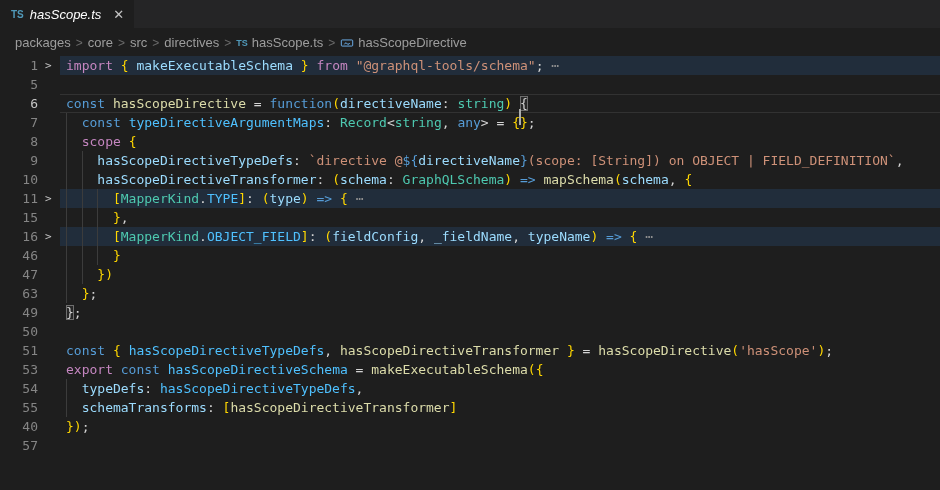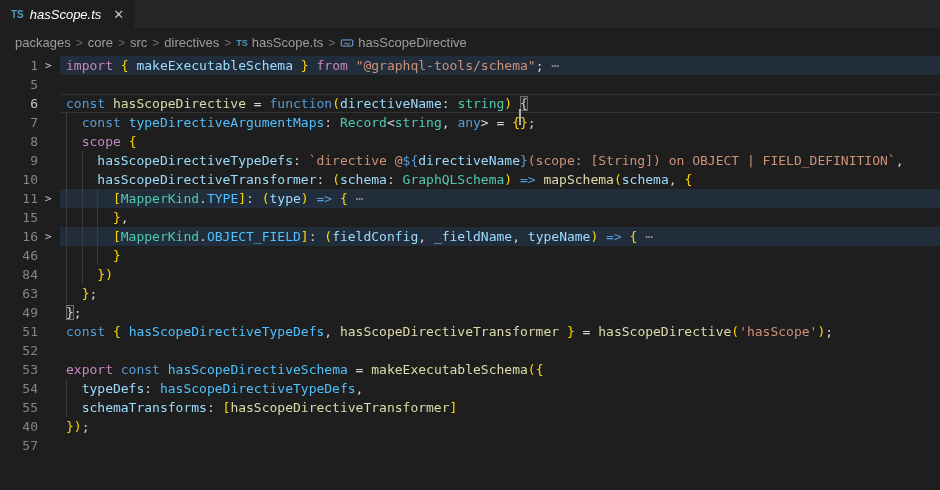--- a/index.html
+++ b/index.html
@@ -83,25 +83,25 @@
       <div class="line"><div class="gutter">5</div><pre class="code"></pre></div>
       <div class="line current"><div class="curline"></div><div class="gutter">6</div><pre class="code"><span class="tok" style="color: rgb(86, 156, 214);">const</span><span class="tok" style="color: rgb(212, 212, 212);"> </span><span class="tok" style="color: rgb(220, 220, 170);">hasScopeDirective</span><span class="tok" style="color: rgb(212, 212, 212);"> = </span><span class="tok" style="color: rgb(86, 156, 214);">function</span><span class="tok" style="color: rgb(255, 215, 0);">(</span><span class="tok" style="color: rgb(156, 220, 254);">directiveName</span><span class="tok" style="color: rgb(212, 212, 212);">: </span><span class="tok" style="color: rgb(78, 201, 176);">string</span><span class="tok" style="color: rgb(255, 215, 0);">)</span><span class="tok" style="color: rgb(212, 212, 212);"> </span><span class="cursor"></span><span class="tok match" style="color: rgb(212, 212, 212);">{</span></pre></div>
       <div class="line"><div class="guide" style="left: 66px;"></div><div class="gutter">7</div><pre class="code"><span class="tok" style="color: rgb(212, 212, 212);">  </span><span class="tok" style="color: rgb(86, 156, 214);">const</span><span class="tok" style="color: rgb(212, 212, 212);"> </span><span class="tok" style="color: rgb(79, 193, 255);">typeDirectiveArgumentMaps</span><span class="tok" style="color: rgb(212, 212, 212);">: </span><span class="tok" style="color: rgb(78, 201, 176);">Record</span><span class="tok" style="color: rgb(212, 212, 212);">&lt;</span><span class="tok" style="color: rgb(78, 201, 176);">string</span><span class="tok" style="color: rgb(212, 212, 212);">, </span><span class="tok" style="color: rgb(86, 156, 214);">any</span><span class="tok" style="color: rgb(212, 212, 212);">&gt;</span><span class="tok" style="color: rgb(212, 212, 212);"> = </span><span class="tok" style="color: rgb(255, 215, 0);">{}</span><span class="tok" style="color: rgb(212, 212, 212);">;</span></pre></div>
       <div class="line"><div class="guide" style="left: 66px;"></div><div class="gutter">8</div><pre class="code"><span class="tok" style="color: rgb(212, 212, 212);">  </span><span class="tok" style="color: rgb(197, 134, 192);">scope</span><span class="tok" style="color: rgb(212, 212, 212);"> </span><span class="tok" style="color: rgb(255, 215, 0);">{</span></pre></div>
       <div class="line"><div class="guide" style="left: 66px;"></div><div class="guide" style="left: 81.64px;"></div><div class="gutter">9</div><pre class="code"><span class="tok" style="color: rgb(212, 212, 212);">    </span><span class="tok" style="color: rgb(156, 220, 254);">hasScopeDirectiveTypeDefs</span><span class="tok" style="color: rgb(212, 212, 212);">: </span><span class="tok" style="color: rgb(206, 145, 120);">`directive @</span><span class="tok" style="color: rgb(86, 156, 214);">${</span><span class="tok" style="color: rgb(156, 220, 254);">directiveName</span><span class="tok" style="color: rgb(86, 156, 214);">}</span><span class="tok" style="color: rgb(206, 145, 120);">(scope: [String]) on OBJECT | FIELD_DEFINITION`</span><span class="tok" style="color: rgb(212, 212, 212);">,</span></pre></div>
       <div class="line"><div class="guide" style="left: 66px;"></div><div class="guide" style="left: 81.64px;"></div><div class="gutter">10</div><pre class="code"><span class="tok" style="color: rgb(212, 212, 212);">    </span><span class="tok" style="color: rgb(156, 220, 254);">hasScopeDirectiveTransformer</span><span class="tok" style="color: rgb(212, 212, 212);">: </span><span class="tok" style="color: rgb(255, 215, 0);">(</span><span class="tok" style="color: rgb(156, 220, 254);">schema</span><span class="tok" style="color: rgb(212, 212, 212);">: </span><span class="tok" style="color: rgb(78, 201, 176);">GraphQLSchema</span><span class="tok" style="color: rgb(255, 215, 0);">)</span><span class="tok" style="color: rgb(212, 212, 212);"> </span><span class="tok" style="color: rgb(86, 156, 214);">=&gt;</span><span class="tok" style="color: rgb(212, 212, 212);"> </span><span class="tok" style="color: rgb(220, 220, 170);">mapSchema</span><span class="tok" style="color: rgb(255, 215, 0);">(</span><span class="tok" style="color: rgb(156, 220, 254);">schema</span><span class="tok" style="color: rgb(212, 212, 212);">, </span><span class="tok" style="color: rgb(255, 215, 0);">{</span></pre></div>
       <div class="line"><div class="rangebg"></div><div class="guide" style="left: 66px;"></div><div class="guide" style="left: 81.64px;"></div><div class="guide" style="left: 97.28px;"></div><div class="gutter">11</div><div class="fold">&gt;</div><pre class="code"><span class="tok" style="color: rgb(212, 212, 212);">      </span><span class="tok" style="color: rgb(255, 215, 0);">[</span><span class="tok" style="color: rgb(78, 201, 176);">MapperKind</span><span class="tok" style="color: rgb(212, 212, 212);">.</span><span class="tok" style="color: rgb(79, 193, 255);">TYPE</span><span class="tok" style="color: rgb(255, 215, 0);">]</span><span class="tok" style="color: rgb(212, 212, 212);">: </span><span class="tok" style="color: rgb(255, 215, 0);">(</span><span class="tok" style="color: rgb(156, 220, 254);">type</span><span class="tok" style="color: rgb(255, 215, 0);">)</span><span class="tok" style="color: rgb(212, 212, 212);"> </span><span class="tok" style="color: rgb(86, 156, 214);">=&gt;</span><span class="tok" style="color: rgb(212, 212, 212);"> </span><span class="tok" style="color: rgb(255, 215, 0);">{</span><span class="tok" style="color: rgb(212, 212, 212);"> </span><span class="tok ellip" style="color: rgb(143, 143, 143);">⋯</span></pre></div>
       <div class="line"><div class="guide" style="left: 66px;"></div><div class="guide" style="left: 81.64px;"></div><div class="guide" style="left: 97.28px;"></div><div class="gutter">15</div><pre class="code"><span class="tok" style="color: rgb(212, 212, 212);">      </span><span class="tok" style="color: rgb(255, 215, 0);">}</span><span class="tok" style="color: rgb(212, 212, 212);">,</span></pre></div>
       <div class="line"><div class="rangebg"></div><div class="guide" style="left: 66px;"></div><div class="guide" style="left: 81.64px;"></div><div class="guide" style="left: 97.28px;"></div><div class="gutter">16</div><div class="fold">&gt;</div><pre class="code"><span class="tok" style="color: rgb(212, 212, 212);">      </span><span class="tok" style="color: rgb(255, 215, 0);">[</span><span class="tok" style="color: rgb(78, 201, 176);">MapperKind</span><span class="tok" style="color: rgb(212, 212, 212);">.</span><span class="tok" style="color: rgb(79, 193, 255);">OBJECT_FIELD</span><span class="tok" style="color: rgb(255, 215, 0);">]</span><span class="tok" style="color: rgb(212, 212, 212);">: </span><span class="tok" style="color: rgb(255, 215, 0);">(</span><span class="tok" style="color: rgb(156, 220, 254);">fieldConfig</span><span class="tok" style="color: rgb(212, 212, 212);">, </span><span class="tok" style="color: rgb(156, 220, 254);">_fieldName</span><span class="tok" style="color: rgb(212, 212, 212);">, </span><span class="tok" style="color: rgb(156, 220, 254);">typeName</span><span class="tok" style="color: rgb(255, 215, 0);">)</span><span class="tok" style="color: rgb(212, 212, 212);"> </span><span class="tok" style="color: rgb(86, 156, 214);">=&gt;</span><span class="tok" style="color: rgb(212, 212, 212);"> </span><span class="tok" style="color: rgb(255, 215, 0);">{</span><span class="tok" style="color: rgb(212, 212, 212);"> </span><span class="tok ellip" style="color: rgb(143, 143, 143);">⋯</span></pre></div>
       <div class="line"><div class="guide" style="left: 66px;"></div><div class="guide" style="left: 81.64px;"></div><div class="guide" style="left: 97.28px;"></div><div class="gutter">46</div><pre class="code"><span class="tok" style="color: rgb(212, 212, 212);">      </span><span class="tok" style="color: rgb(255, 215, 0);">}</span></pre></div>
-      <div class="line"><div class="guide" style="left: 66px;"></div><div class="guide" style="left: 81.64px;"></div><div class="gutter">84</div><pre class="code"><span class="tok" style="color: rgb(212, 212, 212);">    </span><span class="tok" style="color: rgb(255, 215, 0);">})</span></pre></div>
+      <div class="line"><div class="guide" style="left: 66px;"></div><div class="guide" style="left: 81.64px;"></div><div class="gutter">47</div><pre class="code"><span class="tok" style="color: rgb(212, 212, 212);">    </span><span class="tok" style="color: rgb(255, 215, 0);">})</span></pre></div>
       <div class="line"><div class="guide" style="left: 66px;"></div><div class="gutter">63</div><pre class="code"><span class="tok" style="color: rgb(212, 212, 212);">  </span><span class="tok" style="color: rgb(255, 215, 0);">}</span><span class="tok" style="color: rgb(212, 212, 212);">;</span></pre></div>
       <div class="line"><div class="gutter">49</div><pre class="code"><span class="tok match" style="color: rgb(212, 212, 212);">}</span><span class="tok" style="color: rgb(212, 212, 212);">;</span></pre></div>
+      <div class="line"><div class="gutter">50</div><pre class="code"></pre></div>
       <div class="line"><div class="gutter">51</div><pre class="code"><span class="tok" style="color: rgb(86, 156, 214);">const</span><span class="tok" style="color: rgb(212, 212, 212);"> </span><span class="tok" style="color: rgb(255, 215, 0);">{</span><span class="tok" style="color: rgb(212, 212, 212);"> </span><span class="tok" style="color: rgb(79, 193, 255);">hasScopeDirectiveTypeDefs</span><span class="tok" style="color: rgb(212, 212, 212);">, </span><span class="tok" style="color: rgb(220, 220, 170);">hasScopeDirectiveTransformer</span><span class="tok" style="color: rgb(212, 212, 212);"> </span><span class="tok" style="color: rgb(255, 215, 0);">}</span><span class="tok" style="color: rgb(212, 212, 212);"> = </span><span class="tok" style="color: rgb(220, 220, 170);">hasScopeDirective</span><span class="tok" style="color: rgb(255, 215, 0);">(</span><span class="tok" style="color: rgb(206, 145, 120);">'hasScope'</span><span class="tok" style="color: rgb(255, 215, 0);">)</span><span class="tok" style="color: rgb(212, 212, 212);">;</span></pre></div>
-      <div class="line"><div class="gutter">52</div><pre class="code"></pre></div>
       <div class="line"><div class="gutter">53</div><pre class="code"><span class="tok" style="color: rgb(197, 134, 192);">export</span><span class="tok" style="color: rgb(212, 212, 212);"> </span><span class="tok" style="color: rgb(86, 156, 214);">const</span><span class="tok" style="color: rgb(212, 212, 212);"> </span><span class="tok" style="color: rgb(79, 193, 255);">hasScopeDirectiveSchema</span><span class="tok" style="color: rgb(212, 212, 212);"> = </span><span class="tok" style="color: rgb(220, 220, 170);">makeExecutableSchema</span><span class="tok" style="color: rgb(255, 215, 0);">(</span><span class="tok" style="color: rgb(255, 215, 0);">{</span></pre></div>
       <div class="line"><div class="guide" style="left: 66px;"></div><div class="gutter">54</div><pre class="code"><span class="tok" style="color: rgb(212, 212, 212);">  </span><span class="tok" style="color: rgb(156, 220, 254);">typeDefs</span><span class="tok" style="color: rgb(212, 212, 212);">: </span><span class="tok" style="color: rgb(79, 193, 255);">hasScopeDirectiveTypeDefs</span><span class="tok" style="color: rgb(212, 212, 212);">,</span></pre></div>
       <div class="line"><div class="guide" style="left: 66px;"></div><div class="gutter">55</div><pre class="code"><span class="tok" style="color: rgb(212, 212, 212);">  </span><span class="tok" style="color: rgb(156, 220, 254);">schemaTransforms</span><span class="tok" style="color: rgb(212, 212, 212);">: </span><span class="tok" style="color: rgb(255, 215, 0);">[</span><span class="tok" style="color: rgb(220, 220, 170);">hasScopeDirectiveTransformer</span><span class="tok" style="color: rgb(255, 215, 0);">]</span></pre></div>
       <div class="line"><div class="gutter">40</div><pre class="code"><span class="tok" style="color: rgb(255, 215, 0);">}</span><span class="tok" style="color: rgb(255, 215, 0);">)</span><span class="tok" style="color: rgb(212, 212, 212);">;</span></pre></div>
       <div class="line"><div class="gutter">57</div><pre class="code"></pre></div>
     </div>
 
 </div>
 
 </body></html>

